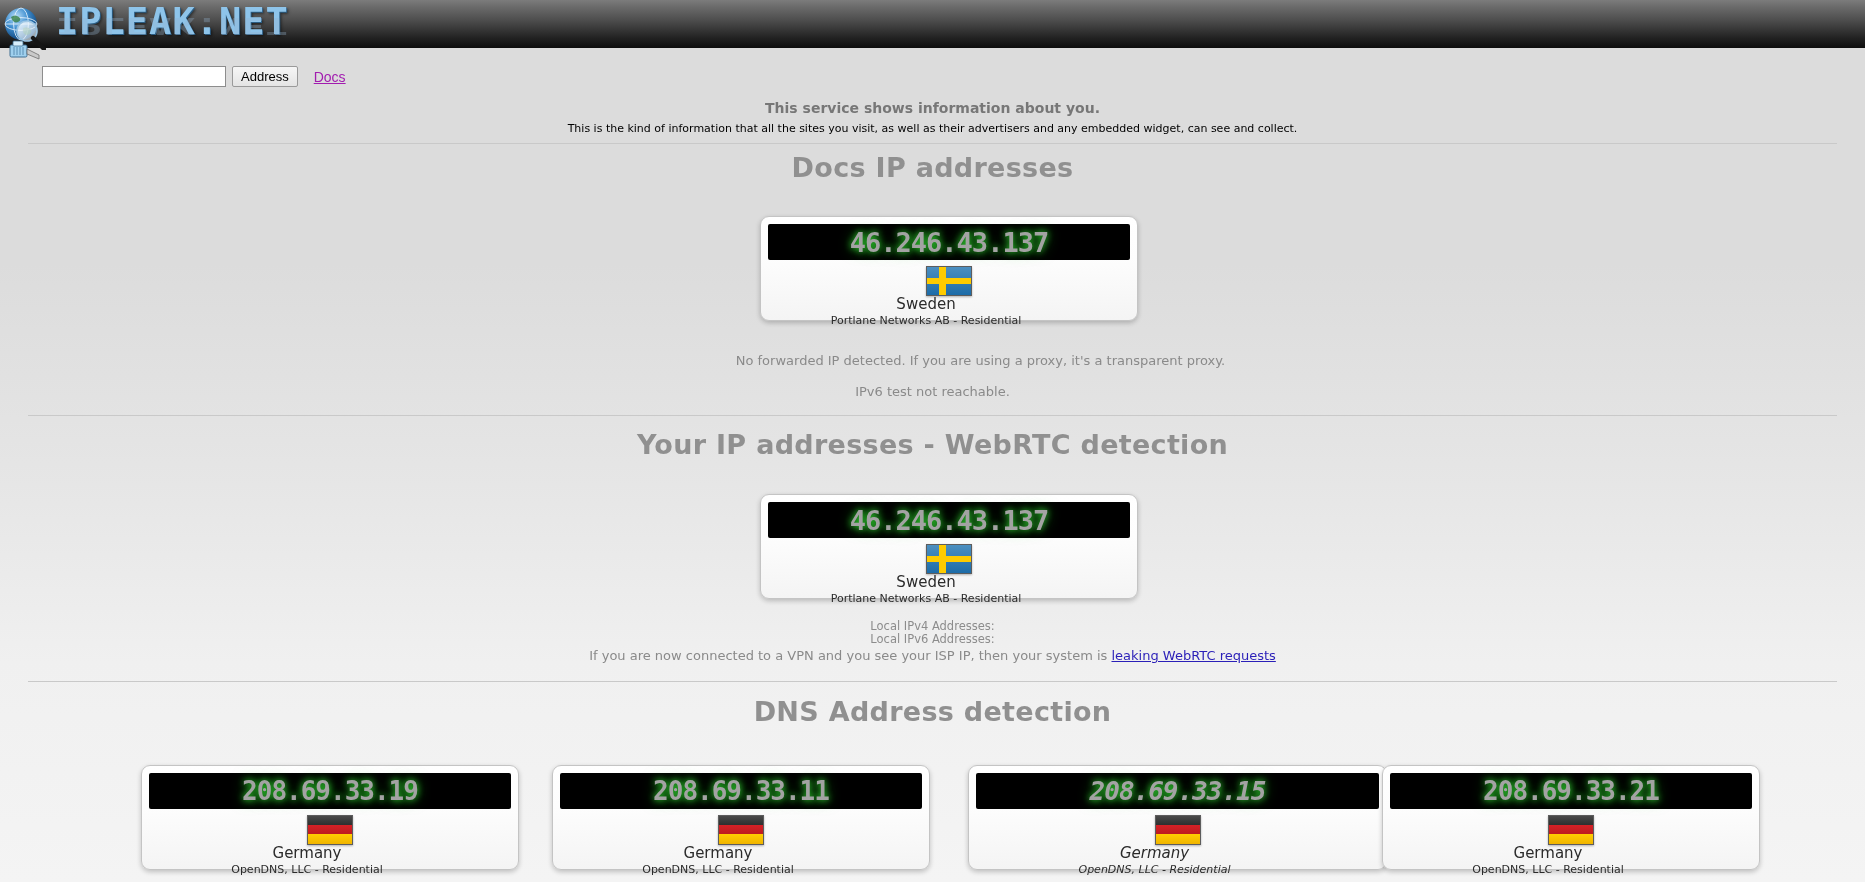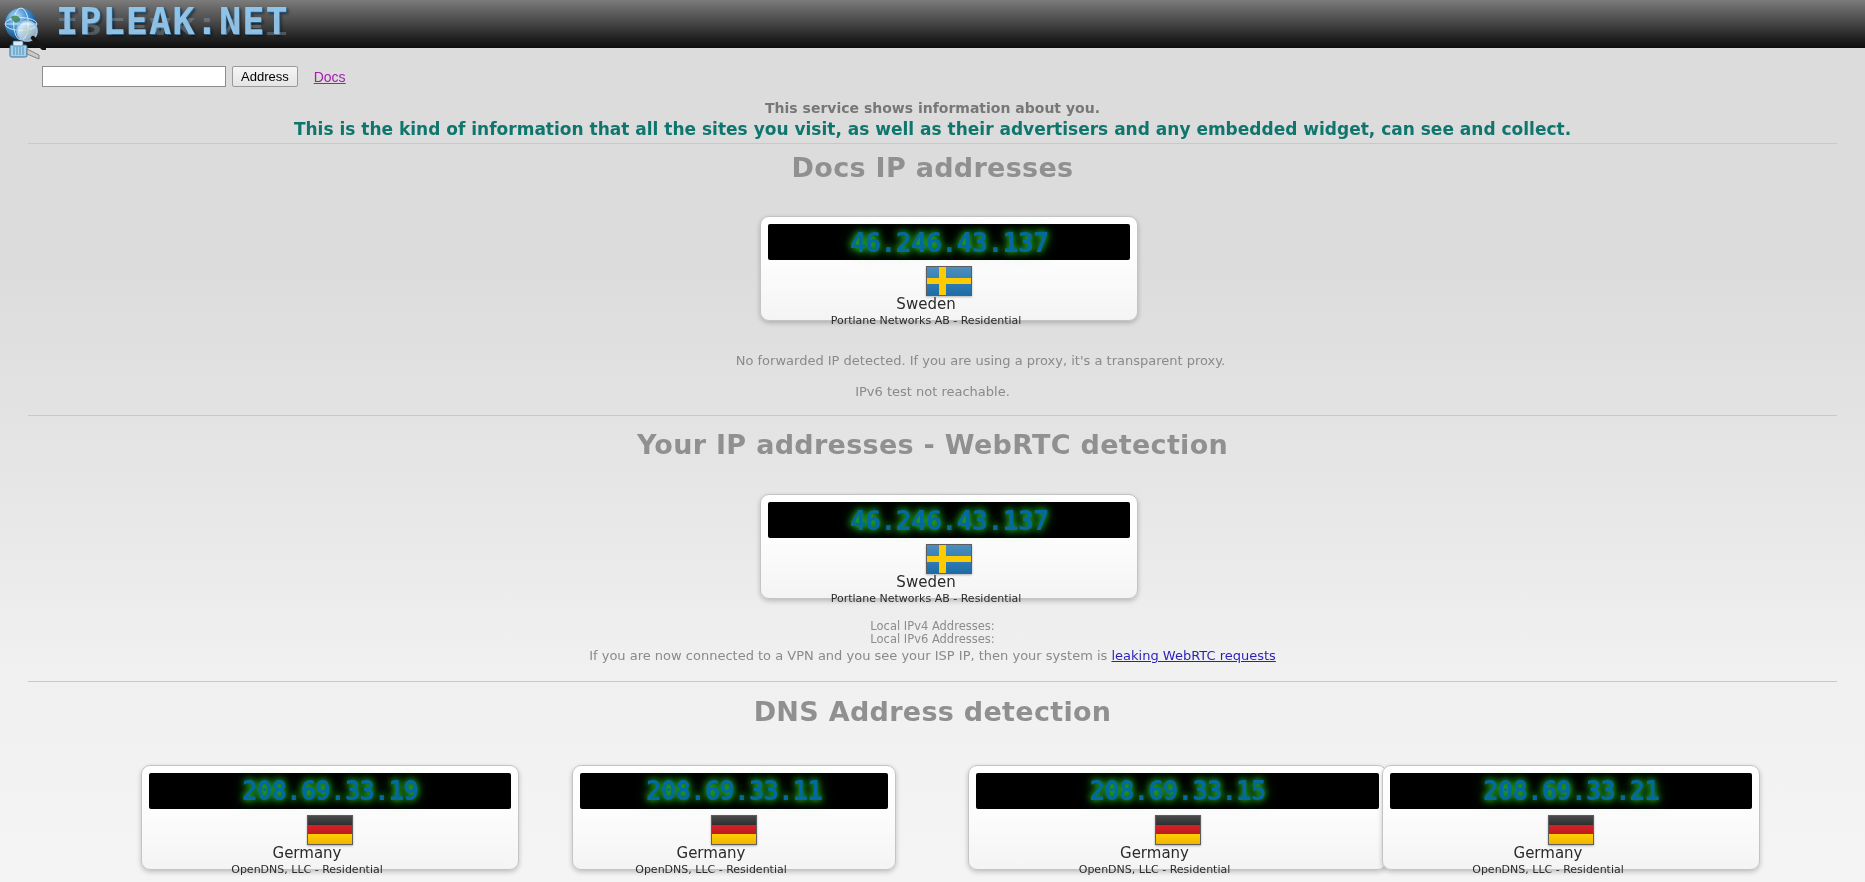--- a/index.html
+++ b/index.html
@@ -120,25 +120,24 @@
     text-align: center;
     z-index: 2;
   }
   .intro-line1 {
     font-size: 14px;
     font-weight: bold;
     color: #777777;
     line-height: 16px;
   }
   .intro-line2 {
-    font-size: 17px;
-    color: #0f766e;
+    font-size: 11px;
+    color: #000000;
     line-height: 16px;
     margin-top: 5px;
-    font-weight: bold;
   }
 
   hr.sep {
     position: absolute;
     left: 28px;
     width: 1809px;
     height: 0;
     border: 0;
     border-top: 1px solid #c9c9c9;
     margin: 0;
@@ -172,21 +171,21 @@
     background: #000000;
     border-radius: 2px;
     text-align: center;
     box-sizing: border-box;
     display: flex;
     align-items: center;
     justify-content: center;
   }
   .lcd-text {
     font-family: "DejaVu Sans Mono", "Liberation Mono", monospace;
-    color: #0369a1;
+    color: #a3a3a3;
     font-weight: bold;
     letter-spacing: -1px;
     text-shadow: 0 0 7px rgba(60,255,60,0.85), 0 0 14px rgba(40,220,40,0.5);
     white-space: nowrap;
   }
   .ipcard .geo {
     display: flex;
     align-items: center;
     padding: 6px 4px 4px 4px;
     flex-direction: column;
@@ -361,34 +360,34 @@
   </div>
   <div class="geo">
     <div class="flag flag-de"></div>
     <div class="geo-text">
       <div class="geo-country">Germany</div>
       <div class="geo-isp">OpenDNS, LLC - Residential</div>
     </div>
   </div>
 </div>
 
-<div class="ipcard" style="left:572px; top:765px; width:324px; height:105px;">
+<div class="ipcard" style="left:552px; top:765px; width:378px; height:105px;">
   <div class="lcd" style="height:36px;">
     <span class="lcd-text" style="font-size:26px;">208.69.33.11</span>
   </div>
   <div class="geo">
     <div class="flag flag-de"></div>
     <div class="geo-text">
       <div class="geo-country">Germany</div>
       <div class="geo-isp">OpenDNS, LLC - Residential</div>
     </div>
   </div>
 </div>
 
-<div class="ipcard" style="left:968px; top:765px; width:419px; height:105px;">
+<div class="ipcard" style="left:968px; top:765px; width:419px; height:105px;font-style:italic;">
   <div class="lcd" style="height:36px;">
     <span class="lcd-text" style="font-size:26px;">208.69.33.15</span>
   </div>
   <div class="geo">
     <div class="flag flag-de"></div>
     <div class="geo-text">
       <div class="geo-country">Germany</div>
       <div class="geo-isp">OpenDNS, LLC - Residential</div>
     </div>
   </div>

